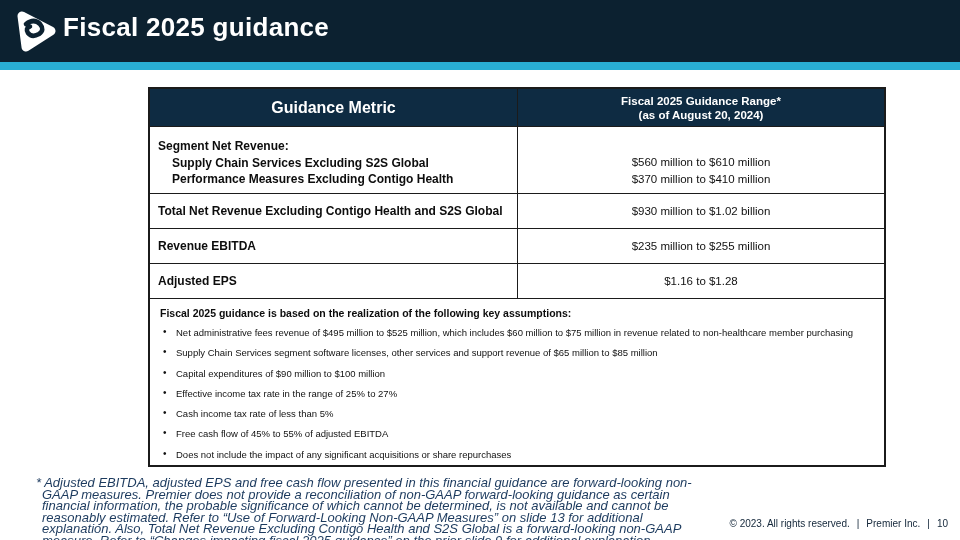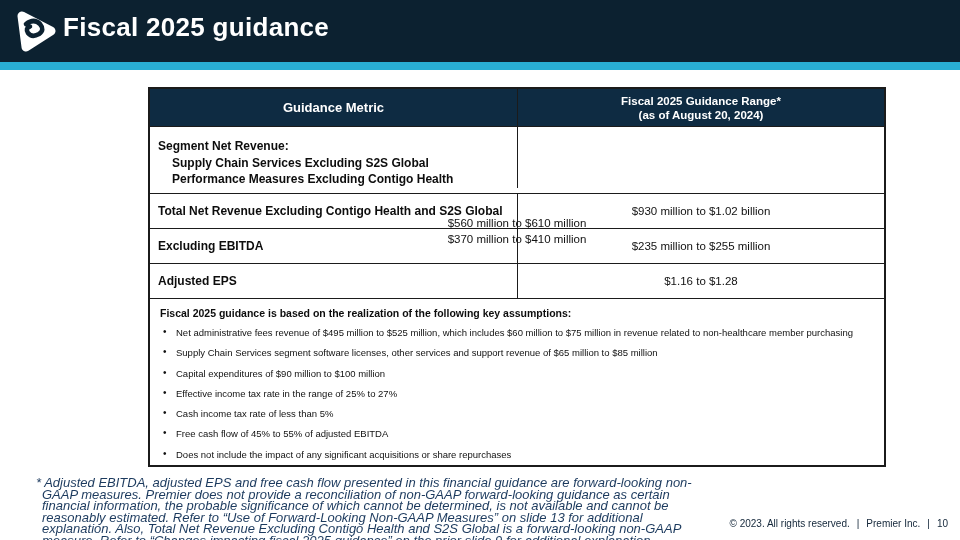--- a/index.html
+++ b/index.html
@@ -15,25 +15,25 @@
   .accent { position:absolute; left:0; top:62px; width:960px; height:8px; background:#29aed3; }
 
   
   .gtable { position:absolute; left:148px; top:87px; width:738px; border:2px solid #1b1b1b; background:#fff; }
   .trow { display:flex; border-top:1px solid #1b1b1b; }
   .trow.first { border-top:none; }
   .c1 { width:368px; border-right:1px solid #1b1b1b; padding:0 8px; }
   .c2 { flex:1; display:flex; flex-direction:column; align-items:center; justify-content:center; }
   .thead { background:#0e2b42; height:37px; }
   .thead .c1 { display:flex; align-items:center; justify-content:center; color:#ffffff;
-               font-weight:bold; font-size:13px; }
+               font-weight:bold; font-size:16px; }
   .thead .c2 { color:#ffffff; font-weight:bold; font-size:11.5px; line-height:14px; text-align:center; }
   .metric { font-weight:bold; font-size:12px; color:#0d0d0d; }
   .val { font-size:11.5px; color:#111111; }
-  .seg-row { height:67px;flex-direction:column; }
+  .seg-row { height:67px; }
   .seg-row .c1 { padding-top:11px; line-height:16.5px; }
   .seg-sub { padding-left:14px; }
   .seg-row .c2 { justify-content:flex-start; padding-top:27px; line-height:16.5px; }
   .std-row { height:35px; }
   .std-row .c1 { display:flex; align-items:center; }
 
   
   .assump { border-top:1px solid #1b1b1b; padding:8px 10px 0 10px; height:167px; }
   .assump-head { font-weight:bold; font-size:10.5px; color:#0d0d0d; margin-bottom:8px; }
   .bullet { position:relative; padding-left:16px; font-size:9.5px; color:#111111;
@@ -81,21 +81,21 @@
         <div>$370 million to $410 million</div>
       </div>
     </div>
 
     <div class="trow std-row">
       <div class="c1 metric">Total Net Revenue Excluding Contigo Health and S2S Global</div>
       <div class="c2 val">$930 million to $1.02 billion</div>
     </div>
 
     <div class="trow std-row">
-      <div class="c1 metric">Excluding EBITDA</div>
+      <div class="c1 metric">Revenue EBITDA</div>
       <div class="c2 val">$235 million to $255 million</div>
     </div>
 
     <div class="trow std-row">
       <div class="c1 metric">Adjusted EPS</div>
       <div class="c2 val">$1.16 to $1.28</div>
     </div>
 
     <div class="assump">
       <div class="assump-head">Fiscal 2025 guidance is based on the realization of the following key assumptions:</div>

